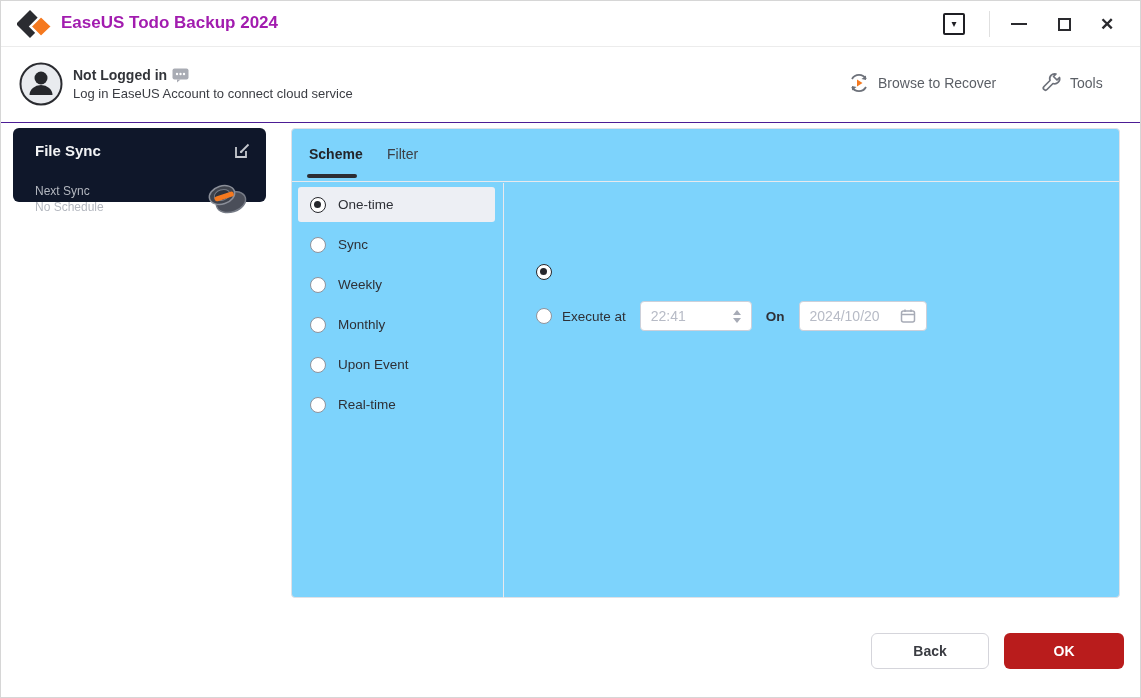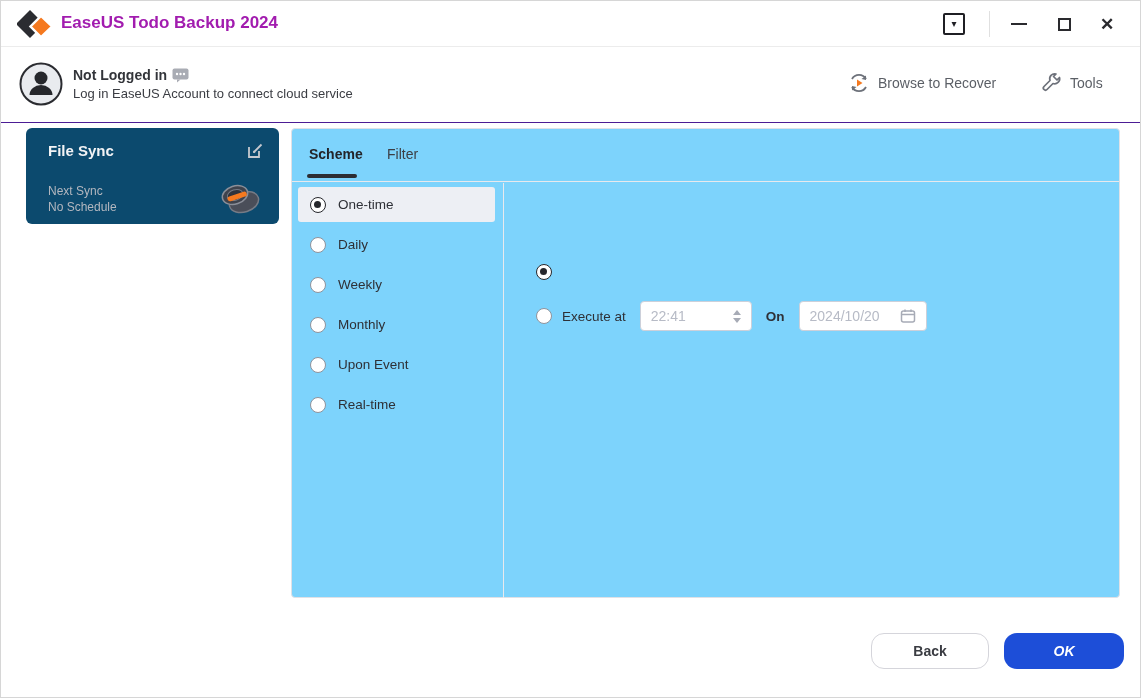--- a/index.html
+++ b/index.html
@@ -33,22 +33,22 @@
   .avatar { position:absolute; left:18px; top:14px; width:44px; height:44px; }
   .acct-status { position:absolute; left:72px; top:19px; font-size:14px; font-weight:bold; color:#33353a; }
   .chat-icon { position:absolute; left:171px; top:20px; }
   .acct-sub { position:absolute; left:72px; top:38px; font-size:13px; color:#3b3d43; }
   .hdr-action { position:absolute; top:24px; display:flex; align-items:center; gap:8px;
     font-size:14px; color:#5b5f66; cursor:pointer; }
   .act-browse { left:847px; }
   .act-tools { left:1040px; }
 
   
-  .sync-card { position:absolute; left:25px; top:127px; width:253px; height:96px;
-    background:#0c4a6e; border-radius:6px; }
+  .sync-card { position:absolute; left:12px; top:127px; width:253px; height:74px;
+    background:#0f172a; border-radius:6px; }
   .sync-title { position:absolute; left:22px; top:14px; font-size:15px; font-weight:bold; color:#f2f3f5; }
   .edit-ic { position:absolute; right:15px; top:14px; }
   .sync-next { position:absolute; left:22px; top:56px; font-size:12px; color:#b3b7bf; }
   .sync-sched { position:absolute; left:22px; top:72px; font-size:12px; color:#b3b7bf; }
   .sync3d { position:absolute; right:16px; top:50px; }
 
   
   .panel { position:absolute; left:290px; top:127px; width:829px; height:470px;
     background:#7dd3fc; border:1px solid #e0e1e6; border-radius:4px; }
   .tabrow { position:absolute; left:0; top:0; width:100%; height:53px; border-bottom:1px solid #e8e9ed; }
@@ -83,25 +83,25 @@
     padding:0 10px; margin-left:14px; font-family:"Liberation Sans", sans-serif; }
   .time-inp { width:112px; justify-content:space-between; }
   .date-inp { width:128px; justify-content:space-between; margin-left:0; }
   .spinner { display:flex; flex-direction:column; gap:3px; }
   .tri-up { width:0; height:0; border-left:4px solid transparent; border-right:4px solid transparent;
     border-bottom:5px solid #a7abb6; }
   .tri-down { width:0; height:0; border-left:4px solid transparent; border-right:4px solid transparent;
     border-top:5px solid #a7abb6; }
 
   
-  .btn { position:absolute; top:632px; height:36px; border-radius:13px; font-size:14px;
+  .btn { position:absolute; top:632px; height:36px; border-radius:6px; font-size:14px;
     display:flex; align-items:center; justify-content:center; cursor:pointer;
     font-family:"Liberation Sans", sans-serif; font-weight:bold; }
   .btn-back { left:870px; width:118px; background:#fff; border:1px solid #d5d5db; color:#3a3c42; }
-  .btn-ok { left:1003px; width:120px; background:#1d4ed8; border:none; color:#fff;font-style:italic; }
+  .btn-ok { left:1003px; width:120px; background:#b91c1c; border:none; color:#fff; }
 </style>
 </head>
 <body>
 
 <div class="titlebar">
   <svg class="logo" viewBox="0 0 36 30">
     <path d="M13 1 L27 15 L13 29 L-1 15 Z" fill="#2b2c31"></path>
     <path d="M24 7 L35 17.5 L24 28 L13.5 17.5 Z" fill="#f5791f" stroke="#ffffff" stroke-width="2.4"></path>
   </svg>
   <div class="app-title">EaseUS Todo Backup 2024</div>
@@ -178,21 +178,21 @@
     <div class="tab-underline"></div>
   </div>
 
   <div class="opts-col">
     <div class="opt-item selected" style="top:4px">
       <div class="radio checked"></div>
       <span class="opt-label">One-time</span>
     </div>
     <div class="opt-item" style="top:44px">
       <div class="radio"></div>
-      <span class="opt-label">Daily</span>
+      <span class="opt-label">Sync</span>
     </div>
     <div class="opt-item" style="top:84px">
       <div class="radio"></div>
       <span class="opt-label">Weekly</span>
     </div>
     <div class="opt-item" style="top:124px">
       <div class="radio"></div>
       <span class="opt-label">Monthly</span>
     </div>
     <div class="opt-item" style="top:164px">

